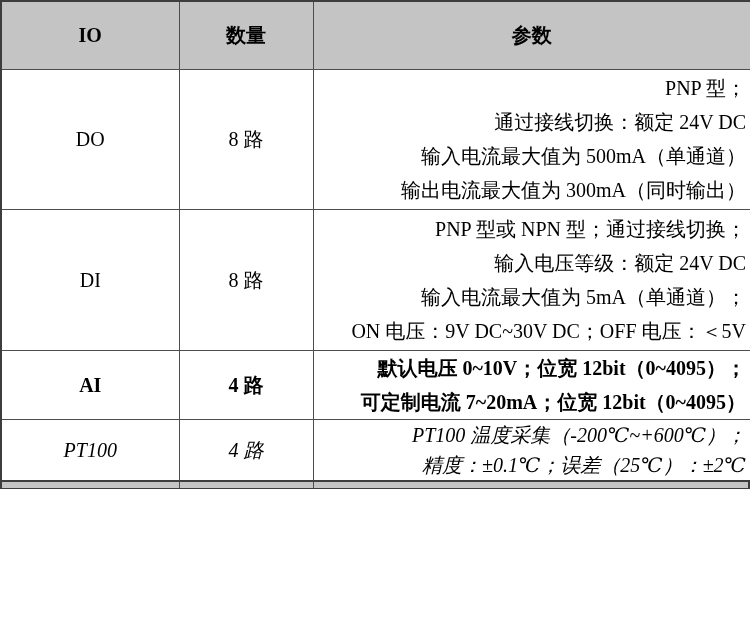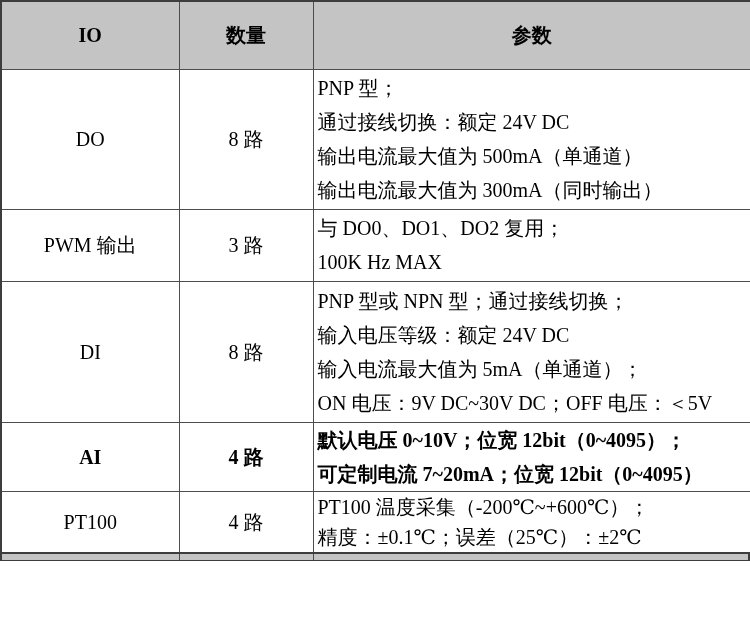--- a/index.html
+++ b/index.html
@@ -22,21 +22,21 @@
     text-align: center;
     vertical-align: middle;
     font-size: 20px;
     line-height: 34px;
     padding: 0 4px;
   }
   table.spec-table thead tr { height: 68px; background: #c4c4c4; }
   table.spec-table th { font-weight: bold; }
   table.spec-table tbody tr { background: #ffffff; }
   table.spec-table tbody tr:last-child td { line-height: 30px; }
-  .params-cell div { text-align: left; }
+  .params-cell div { text-align: right; }
   
   .cutoff-strip {
     width: 750px; height: 7px;
     background: #c4c4c4;
     border-left: 2px solid #3d3d3d;
     border-right: 2px solid #3d3d3d;
     border-bottom: 1px solid #3d3d3d;
     position: relative;
   }
   .cutoff-strip .vline {
@@ -63,51 +63,43 @@
         <th>参数</th>
       </tr>
     </thead>
     <tbody>
         <tr style="height: 140px;">
     <td>DO</td>
     <td>8 路</td>
     <td class="params-cell">
             <div>PNP 型；</div>
             <div>通过接线切换：额定 24V DC</div>
-            <div>输出电流最大值为 500mA（单通道）</div>
+            <div>输入电流最大值为 500mA（单通道）</div>
             <div>输出电流最大值为 300mA（同时输出）</div>
-          </td>
-  </tr>
-        <tr style="height: 72px;">
-    <td>PWM 输出</td>
-    <td>3 路</td>
-    <td class="params-cell">
-            <div>与 DO0、DO1、DO2 复用；</div>
-            <div>100K Hz MAX</div>
           </td>
   </tr>
         <tr style="height: 141px;">
     <td>DI</td>
     <td>8 路</td>
     <td class="params-cell">
             <div>PNP 型或 NPN 型；通过接线切换；</div>
             <div>输入电压等级：额定 24V DC</div>
             <div>输入电流最大值为 5mA（单通道）；</div>
             <div>ON 电压：9V DC~30V DC；OFF 电压：＜5V</div>
           </td>
   </tr>
         <tr style="height: 68px; font-weight: bold;">
     <td>AI</td>
     <td>4 路</td>
     <td class="params-cell">
             <div>默认电压 0~10V；位宽 12bit（0~4095）；</div>
             <div>可定制电流 7~20mA；位宽 12bit（0~4095）</div>
           </td>
   </tr>
-        <tr style="height: 62px;">
+        <tr style="height: 62px; font-style: italic;">
     <td>PT100</td>
     <td>4 路</td>
     <td class="params-cell">
             <div>PT100 温度采集（-200℃~+600℃）；</div>
             <div>精度：±0.1℃；误差（25℃）：±2℃</div>
           </td>
   </tr>
       </tbody>
   </table>
   <div class="cutoff-strip">

